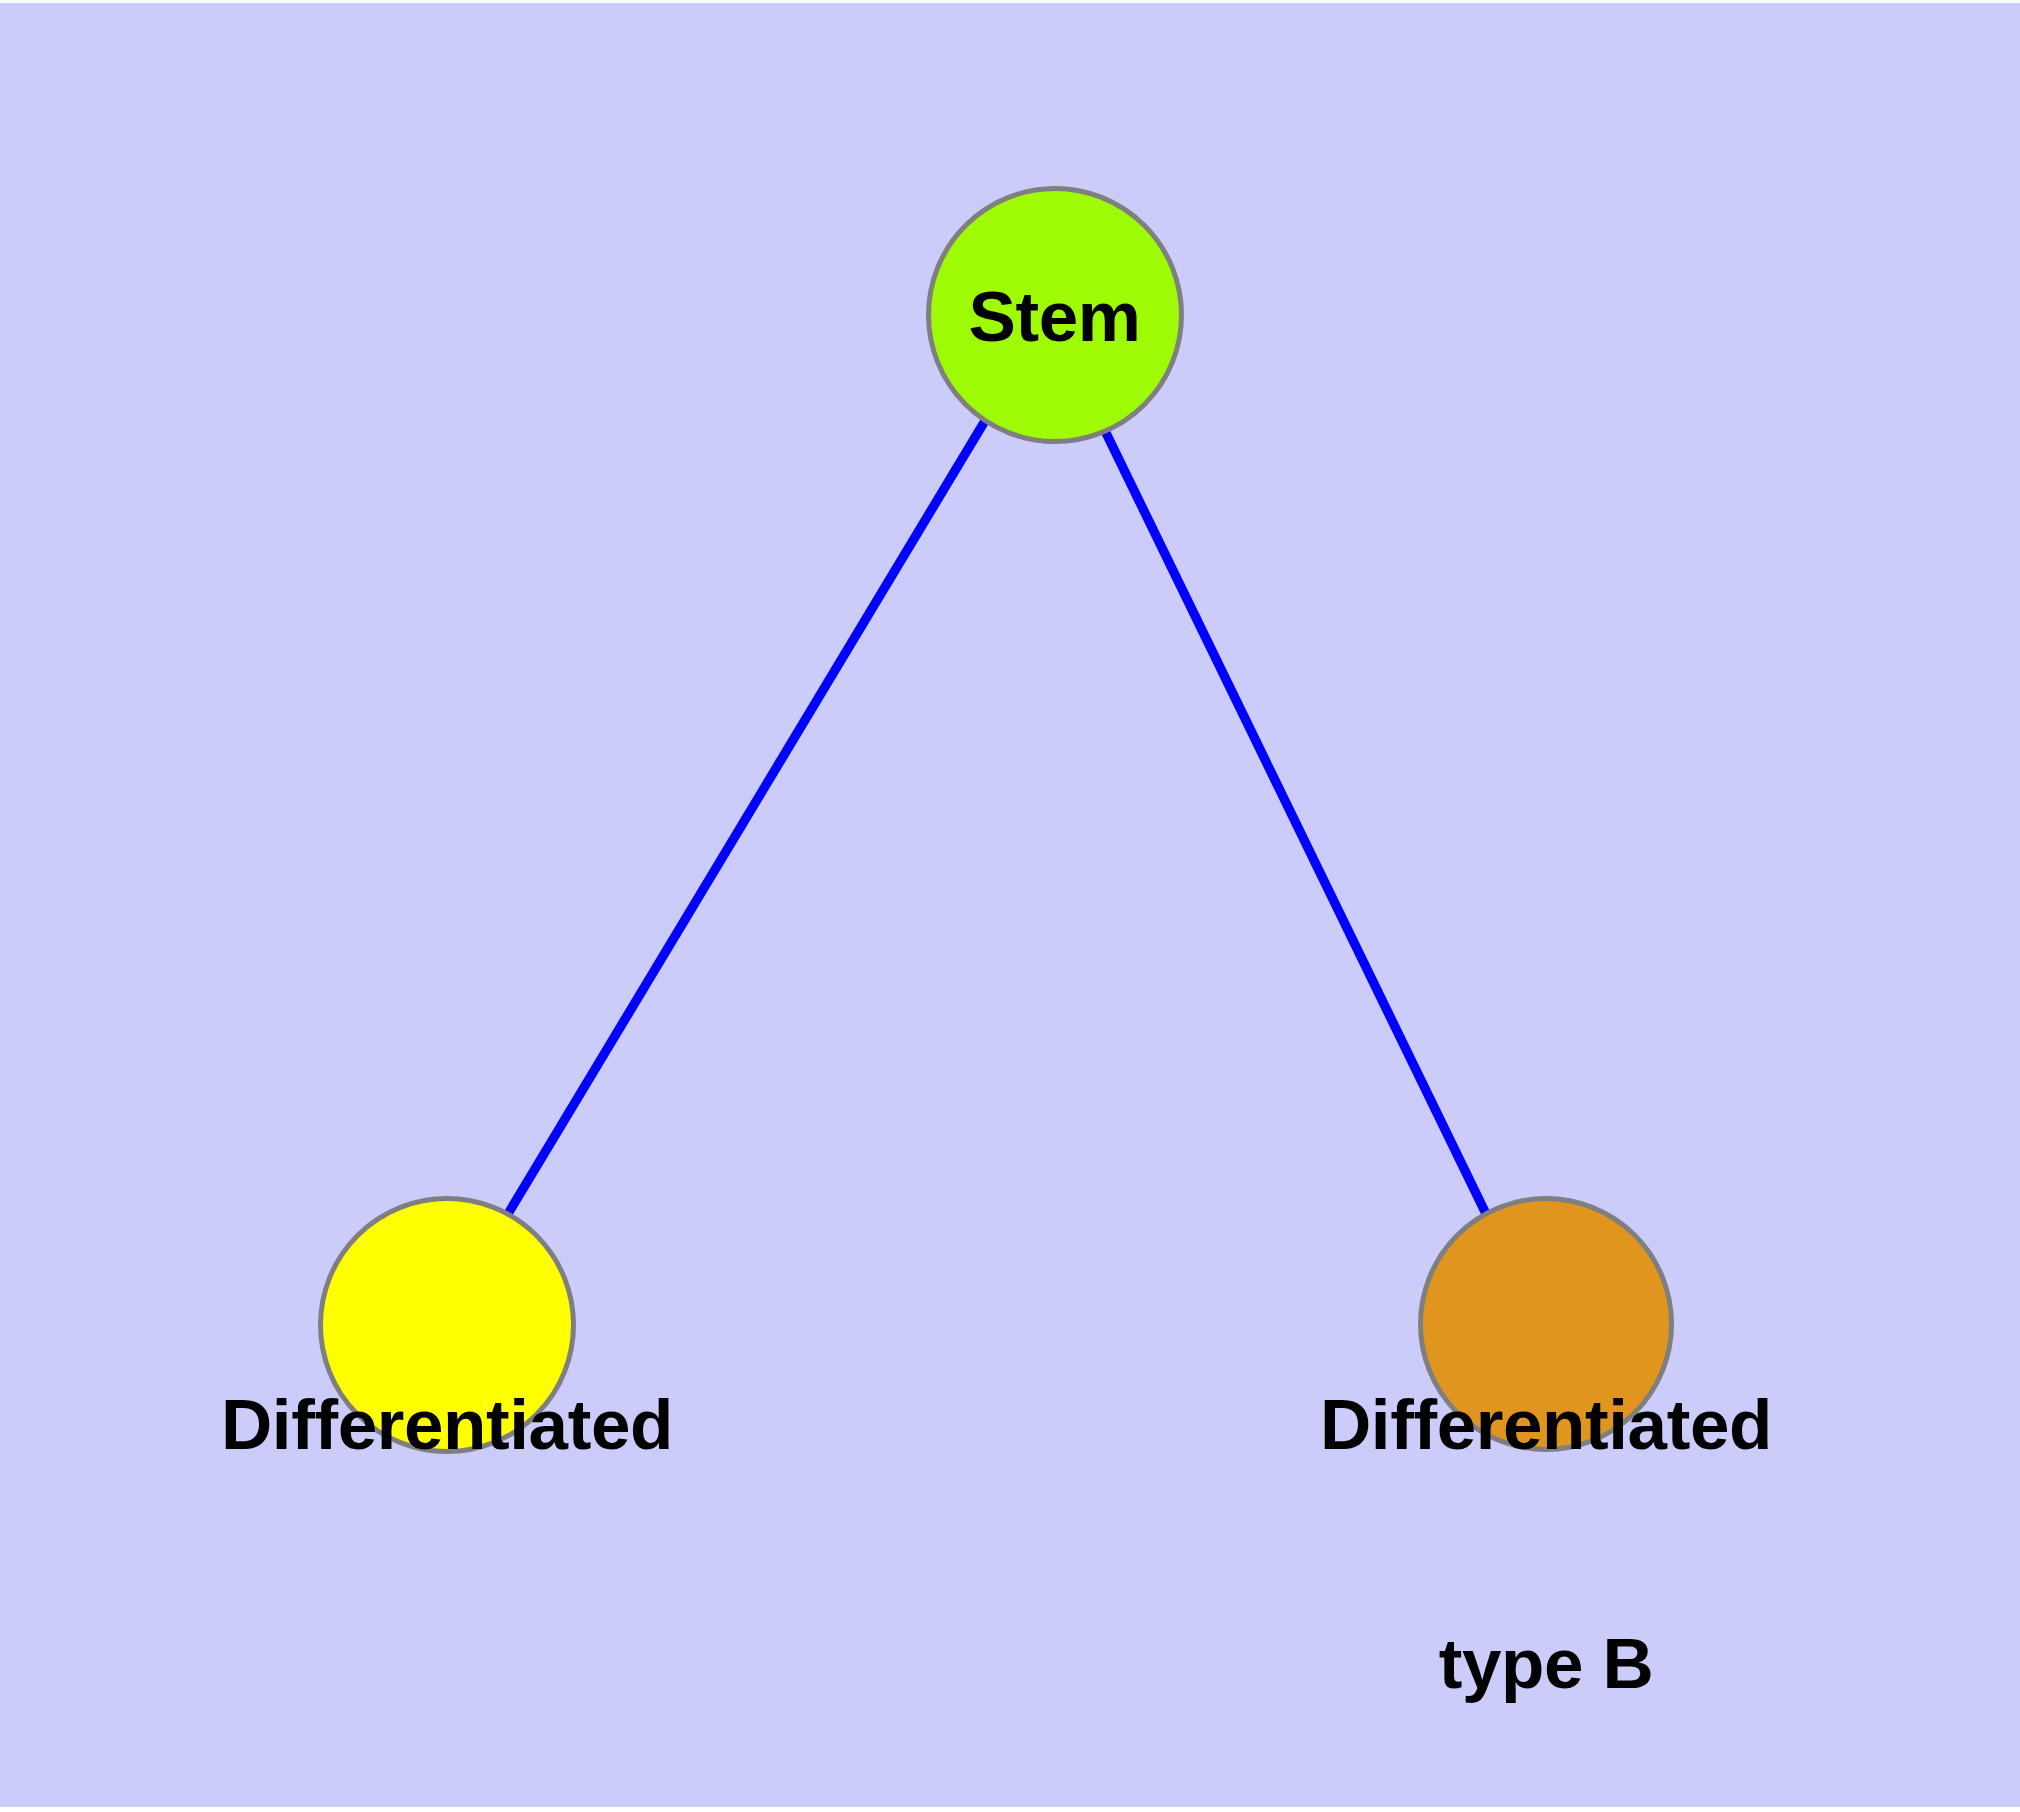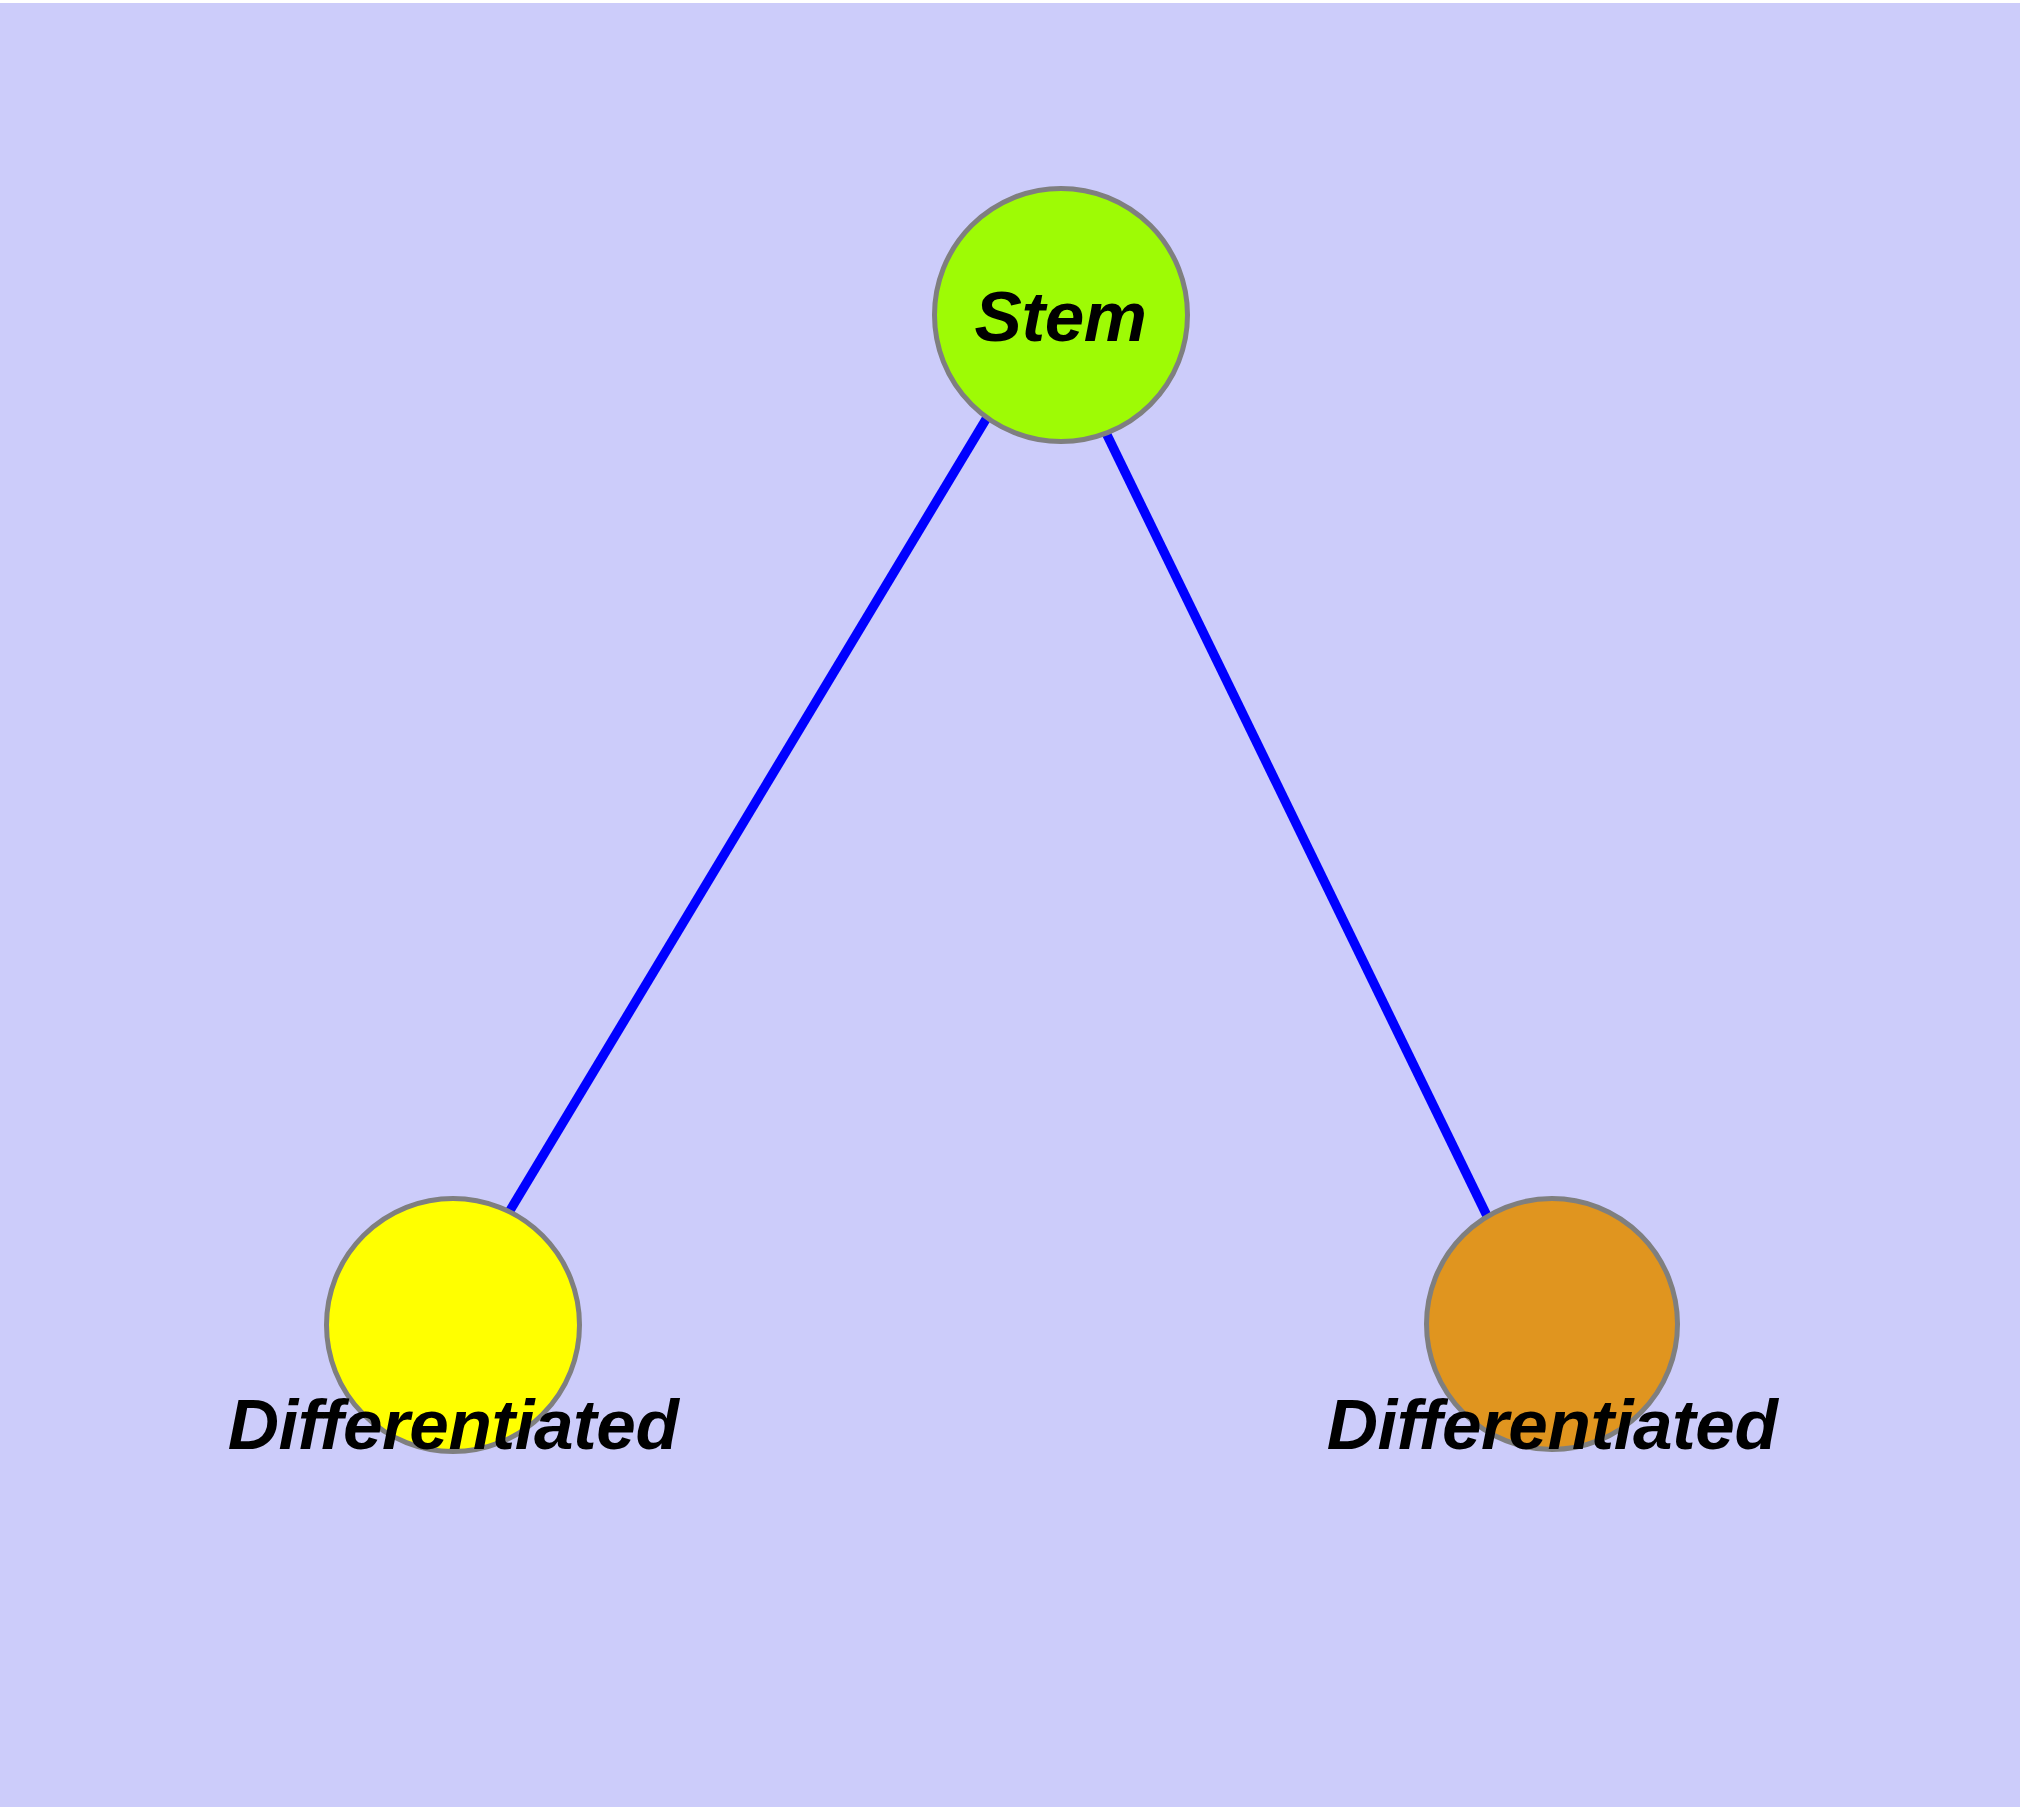--- a/index.html
+++ b/index.html
@@ -36,25 +36,24 @@
   #edge-layer {
     position: absolute;
     left: 0;
     top: 0;
     width: 2021px;
     height: 1804px;
   }
 
   #node-layer {
     position: absolute;
-    left: 12px;
+    left: 6px;
     top: 0;
     width: 1962px;
     height: 1804px;
-    font-style: italic;
   }
 
   .graph-node {
     position: absolute;
     border-radius: 50%;
     box-sizing: border-box;
     border: 5.1px solid #7f7f7f;
   }
 
   .node-label {
@@ -131,18 +130,19 @@
       <div id="node-diff-b" class="graph-node"></div>
 
       <div id="label-stem" class="node-label">Stem</div>
 
       <div id="label-diff-a" class="node-label">
         <div>Differentiated</div>
       </div>
 
       <div id="label-diff-b" class="node-label">
         <div>Differentiated</div>
+        <div>type B</div>
       </div>
 
     </div>
   </div>
 </div>
 
 
 </body></html>

